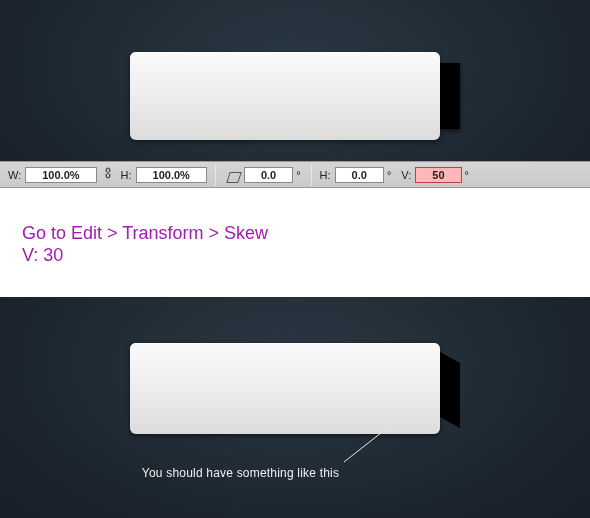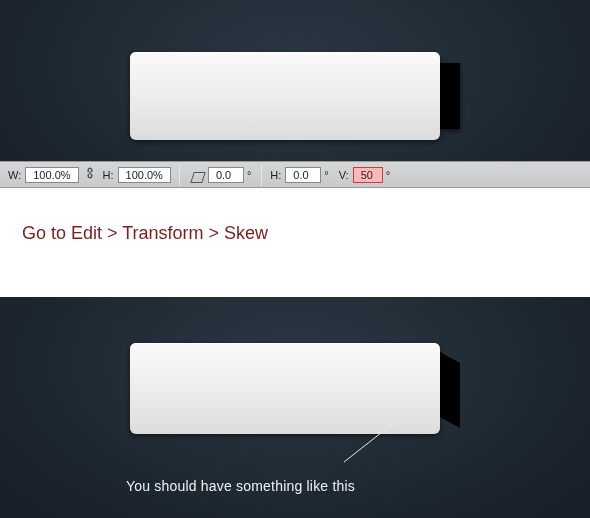--- a/index.html
+++ b/index.html
@@ -54,23 +54,24 @@
     color: #222;
     display: flex;
     align-items: center;
   }
   .lbl { padding: 0 4px 0 8px; }
   .val {
     background: #fff;
     border: 1px solid #888;
     height: 16px;
     line-height: 14px;
-    padding: 0 7px;
+    padding: 0 16px;
     min-width: 42px;
     display: inline-block;
+    font-weight: bold;
   }
   .val-hl {
     background: #ffb8b8;
     border: 1px solid #c04040;
   }
   .degree { padding: 0 2px 0 3px; }
   .sep {
     width: 1px; height: 22px; background: #9a9a9a; margin: 0 8px;
     border-right: 1px solid #e6e6e6;
   }
@@ -85,30 +86,30 @@
   }
   .skew-icon::before {
     content:''; position:absolute; left:2px; top:1px; width:10px; height:9px;
     border:1px solid #555; transform: skewX(-18deg);
   }
   .instruction {
     position: absolute;
     left: 0; top: 188px; width: 590px; height: 109px;
     background: #fff;
     font-size: 18px;
-    color: #7f1d1d;
+    color: #a21caf;
     padding: 34px 0 0 22px;
     line-height: 22px;
   }
   .caption {
     position: absolute;
-    left: 0; top: 478px;
+    left: 0; top: 466px;
     width: 481px;
     text-align: center;
-    font-size: 14px;
+    font-size: 12px;
     color: #f0f0f0;
     letter-spacing: .2px;
   }
   .pointer-line {
     position:absolute; pointer-events:none;
   }
 </style>
 </head>
 <body>
 
@@ -135,20 +136,21 @@
   <span class="lbl" style="padding-left:0">H:</span>
   <span class="val" style="min-width:36px">0.0</span>
   <span class="degree">°</span>
   <span class="lbl">V:</span>
   <span class="val val-hl" style="min-width:30px">50</span>
   <span class="degree">°</span>
 </div>
 
 <div class="instruction">
   <div>Go to Edit &gt; Transform &gt; Skew</div>
+  <div>V: 30</div>
 </div>
 
 <div class="panel-bottom"></div>
 
 <svg class="black-shape-bottom" style="left:440px; top:343px; width:30px; height:94px; background:transparent; box-shadow:none;">
   <polygon points="0,9 20,20 20,85 0,74" fill="#000"></polygon>
 </svg>
 
 <div class="card card-bottom"></div>
 

